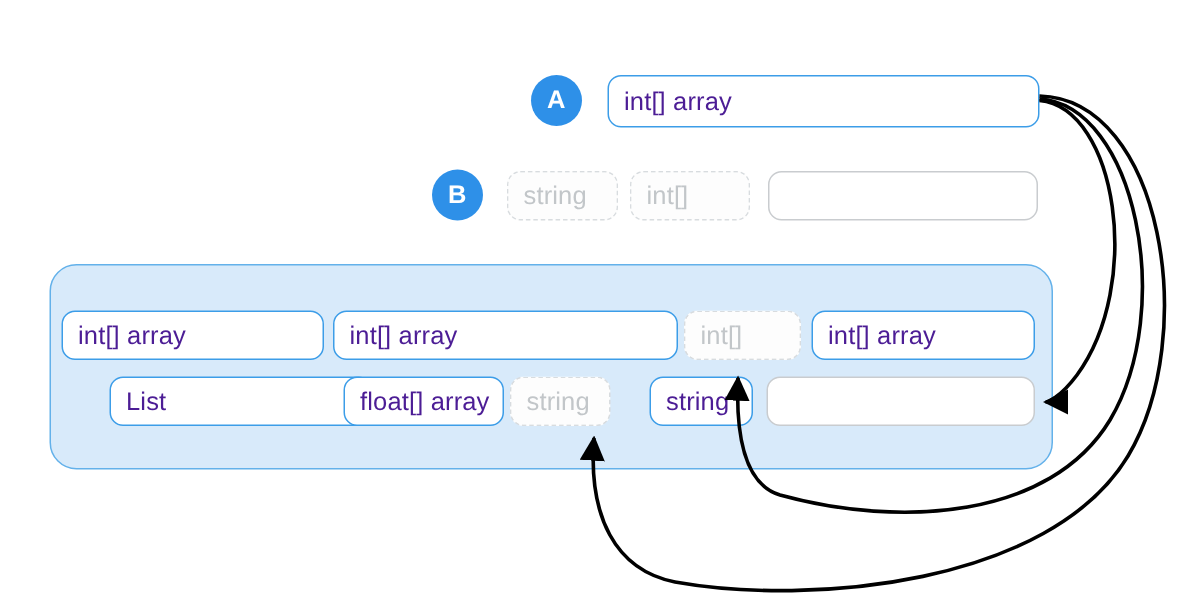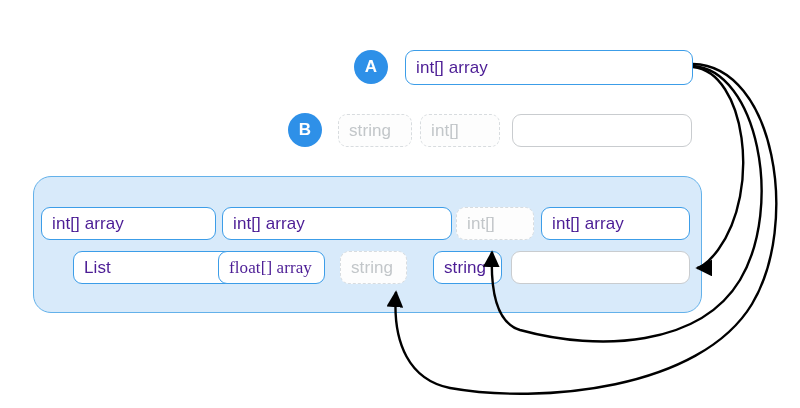--- a/index.html
+++ b/index.html
@@ -124,21 +124,21 @@
   <div class="node filled group-node" style="left:41px; top:207px; width:175px; height:33px;">int[] array</div>
 
   <div class="node filled group-node" style="left:222px; top:207px; width:230px; height:33px;">int[] array</div>
 
   <div class="node ghost group-node" style="left:456px; top:207px; width:78px; height:33px;">int[]</div>
 
   <div class="node filled group-node" style="left:541px; top:207px; width:149px; height:33px;">int[] array</div>
 
   <div class="node filled group-node" style="left:41px; top:251px; width:175px; height:33px;margin-left:32px;">List</div>
 
-  <div class="node filled group-node" style="left:218px; top:251px; width:107px; height:33px;font-family:Liberation Serif, serif;">float[] array</div>
+  <div class="node filled group-node" style="left:229px; top:251px; width:107px; height:33px;">float[] array</div>
 
   <div class="node ghost group-node" style="left:340px; top:251px; width:67px; height:33px;">string</div>
 
   <div class="node filled group-node" style="left:433px; top:251px; width:69px; height:33px;">string</div>
 
   <div class="node empty group-node" style="left:511px; top:251px; width:179px; height:33px;"></div>
 
   <svg id="arrows" viewBox="0 0 800 408">
     <defs>
       <marker id="ah" viewBox="0 0 10 10" refX="9" refY="5" markerWidth="7" markerHeight="7" orient="auto-start-reverse">

